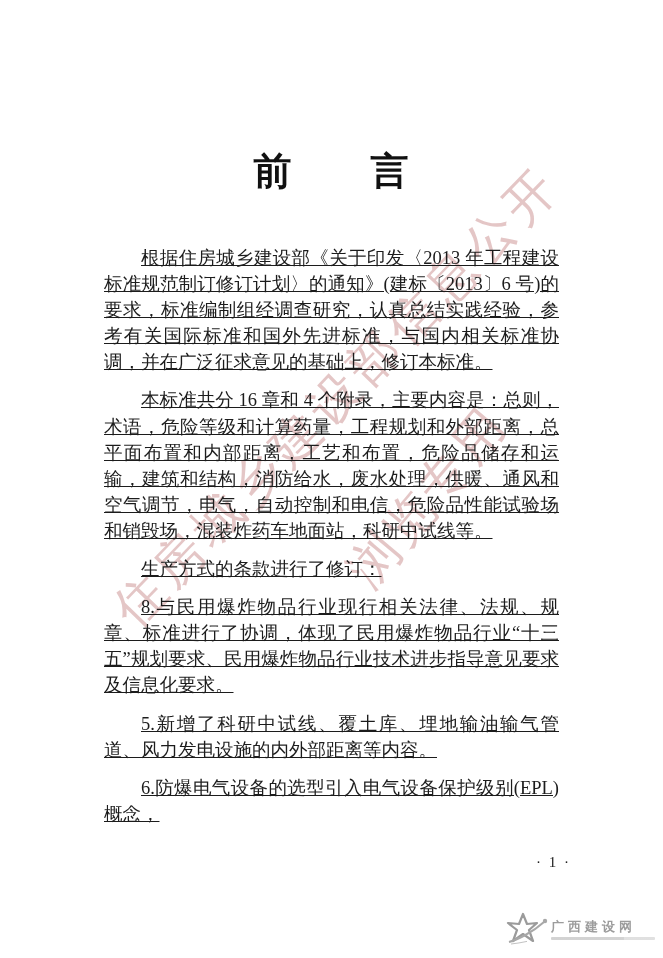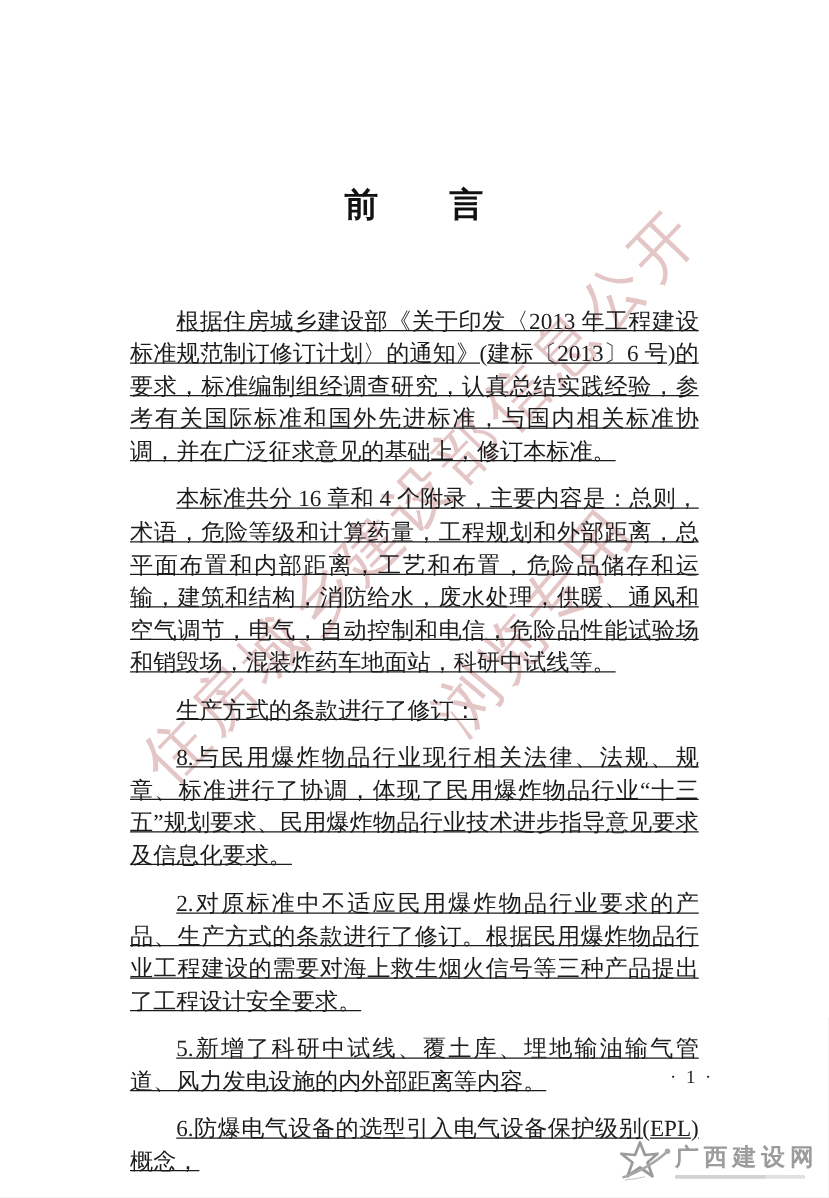--- a/index.html
+++ b/index.html
@@ -31,21 +31,21 @@
     font-size:50px; letter-spacing:4px;
     left:428px; top:497px;
     transform:translate(-50%,-50%) rotate(-50deg);
   }
   
   .title {
     position:absolute; top:146px; left:0; right:0;
     margin:0;
     text-align:center;
     font-family:"Liberation Sans","DejaVu Sans",sans-serif;
-    font-size:27px; font-weight:700;
+    font-size:38px; font-weight:700;
     letter-spacing:1px;
     color:#111;
     z-index:2;
   }
   
   .body {
     position:absolute;
     left:92px; top:233px; width:479px;
     font-size:18.5px;
     line-height:26.1px;
@@ -66,21 +66,21 @@
   .logo {
     position:absolute;
     right:8px; top:910px;
     display:flex; align-items:center;
     z-index:2;
   }
   .logo-star { width:46px; height:40px; flex:0 0 auto; }
   .logo-text-wrap { display:flex; flex-direction:column; align-items:flex-start; margin-left:2px; }
   .logo-text {
     font-family:"Liberation Sans","DejaVu Sans",sans-serif;
-    font-size:19px;
+    font-size:13px;
     letter-spacing:4px;
     color:#9c9c9c;
     font-weight:700;
     line-height:1.1;
   }
   .logo-tagline {
     margin-top:2px;
     width:104px; height:3px;
     background:linear-gradient(to right,#c4c4c4 0 70%, #d6d6d6 70% 100%);
     opacity:0.75;
@@ -95,21 +95,20 @@
   <div class="watermark wm1">住房城乡建设部信息公开</div>
   <div class="watermark wm2">浏览专用</div>
 
   <h1 class="title">前　　言</h1>
 
   <div class="body">
     <p>根据住房城乡建设部《关于印发〈2013 年工程建设标准规范制订修订计划〉的通知》(建标〔2013〕6 号)的要求，标准编制组经调查研究，认真总结实践经验，参考有关国际标准和国外先进标准，与国内相关标准协调，并在广泛征求意见的基础上，修订本标准。</p>
     <p>本标准共分 16 章和 4 个附录，主要内容是：总则，术语，危险等级和计算药量，工程规划和外部距离，总平面布置和内部距离，工艺和布置，危险品储存和运输，建筑和结构，消防给水，废水处理，供暖、通风和空气调节，电气，自动控制和电信，危险品性能试验场和销毁场，混装炸药车地面站，科研中试线等。</p>
     <p>生产方式的条款进行了修订：</p>
     <p>8.与民用爆炸物品行业现行相关法律、法规、规章、标准进行了协调，体现了民用爆炸物品行业“十三五”规划要求、民用爆炸物品行业技术进步指导意见要求及信息化要求。</p>
-    <p>2.对原标准中不适应民用爆炸物品行业要求的产品、生产方式的条款进行了修订。根据民用爆炸物品行业工程建设的需要对海上救生烟火信号等三种产品提出了工程设计安全要求。</p>
     <p>5.新增了科研中试线、覆土库、埋地输油输气管道、风力发电设施的内外部距离等内容。</p>
     <p>6.防爆电气设备的选型引入电气设备保护级别(EPL)概念，</p>
   </div>
 
   <div class="pagenum">· 1 ·</div>
 
   <div class="logo">
     <svg class="logo-star" viewBox="0 0 46 40" xmlns="http://www.w3.org/2000/svg">
       <path d="M20 4 L24 14 L34 13 L26 20 L30 31 L20 24 L10 31 L14 20 L5 13 L16 14 Z" fill="none" stroke="#9b9b9b" stroke-width="2.2" stroke-linejoin="round"></path>
       <path d="M6 32 C14 30, 30 22, 41 12" fill="none" stroke="#a8a8a8" stroke-width="2"></path>

